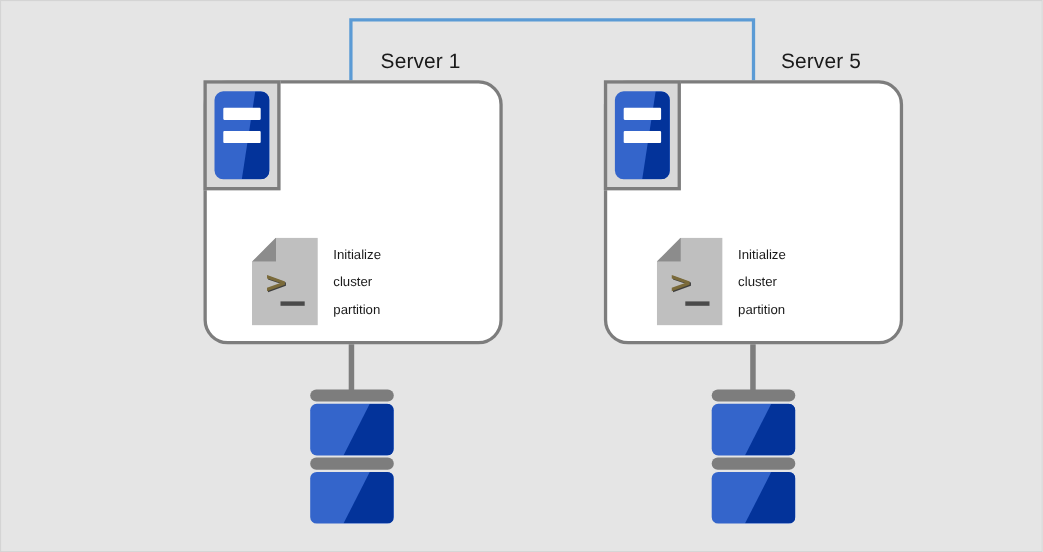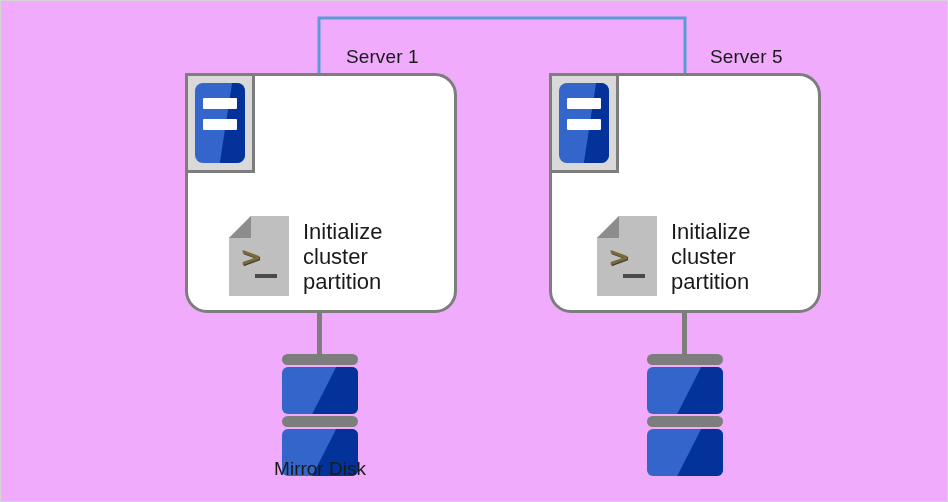--- a/index.html
+++ b/index.html
@@ -7,21 +7,21 @@
     padding: 0;
     background: #ffffff;
   }
   body {
     font-family: "Liberation Sans", sans-serif;
   }
   #canvas {
     position: relative;
     width: 948px;
     height: 502px;
-    background: #f0abfc;
+    background: #e5e5e5;
     border: 1px solid #d4d4d4;
     box-sizing: border-box;
     overflow: hidden;
   }
   
   .interconnect {
     position: absolute;
     left: 0; top: 0;
     width: 948px; height: 502px;
     pointer-events: none;
@@ -112,21 +112,21 @@
     color: #7a6a3a;
     text-shadow: 1px 1px 0 #3d3d3d;
   }
   .script-icon .cursor {
     position: absolute;
     left: 26px; top: 58px;
     width: 22px; height: 4px;
     background: #4a4a4a;
   }
   .script-text {
-    font-size: 22px;
+    font-size: 12px;
     line-height: 25px;
     color: #1a1a1a;
     white-space: pre-line;
   }
   
   .disk-stem {
     position: absolute;
     width: 5px;
     background: #7d7d7d;
   }
@@ -204,21 +204,20 @@
     <div class="platter-bar"></div>
     <div class="platter">
       <div class="shade"></div>
     </div>
     <div class="platter-bar"></div>
     <div class="platter">
       <div class="shade"></div>
     </div>
   </div>
 
-  <div class="disk-label" style="left:229px; top:457px; width:180px;">Mirror Disk</div>
 
   <div class="server-label" style="left:709px; top:45px;">Server 5</div>
 
   <div class="server-box" style="left:548px; top:72px; width:272px; height:240px;"></div>
 
   <div class="server-icon" style="left:548px; top:72px;">
     <div class="chassis">
       <div class="shade"></div>
       <div class="bar b1"></div>
       <div class="bar b2"></div>

